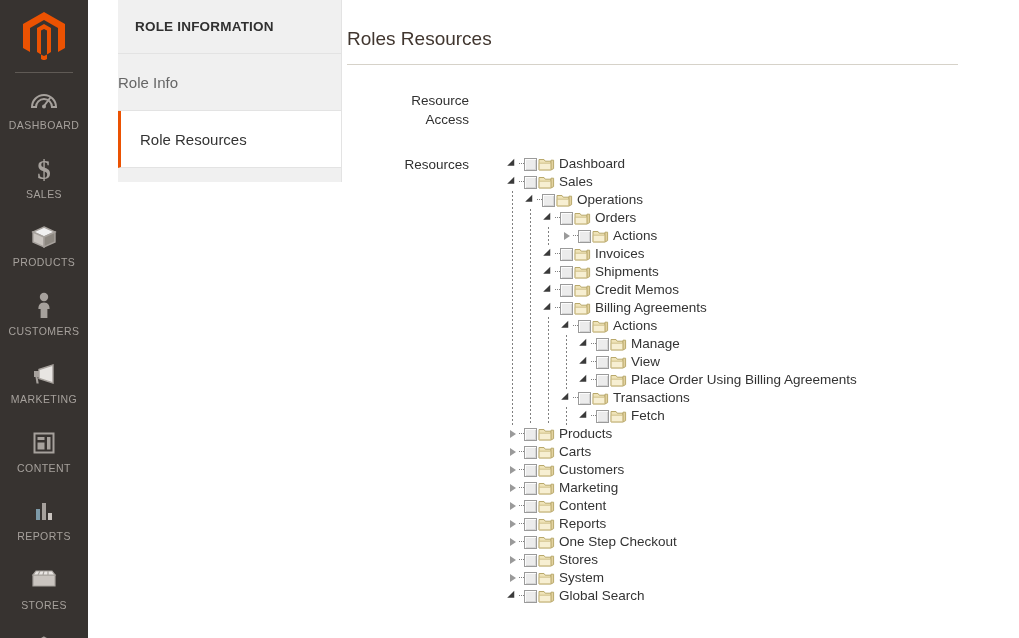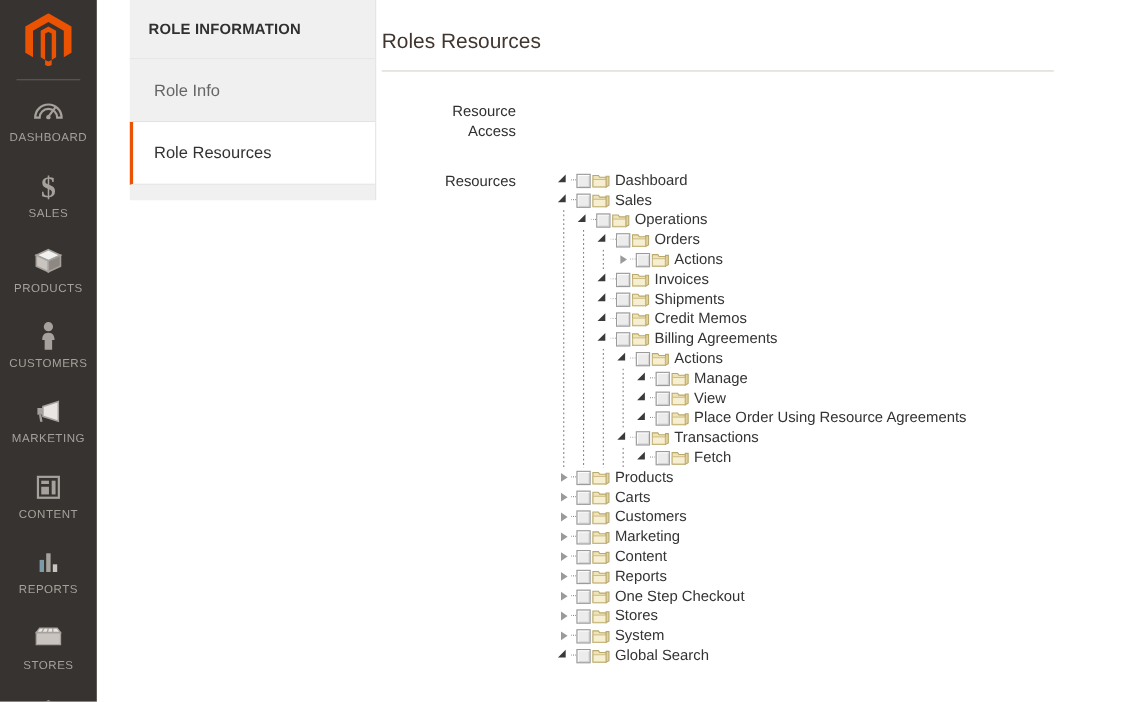--- a/index.html
+++ b/index.html
@@ -61,21 +61,20 @@
     font-size: 13.5px;
     font-weight: bold;
     color: #303030;
     letter-spacing: 0.2px;
     border-bottom: 1px solid #e3e3e3;
     background: #f0f0f0;
   }
   .panel-item {
     height: 57px;
     display: flex; align-items: center;
-    padding-left: 22px;
     font-size: 15px;
     color: #666666;
     background: #f0f0f0;
     border-bottom: 1px solid #e3e3e3;
     cursor: pointer;
     position: relative;
   }
   .panel-item.active {
     background: #ffffff;
     color: #333333;
@@ -555,21 +554,21 @@
                                   <span class="arrow-open"></span>
                                 </span>
                                 <span class="t-check"></span>
                                 <span class="t-folder">
                                   <svg width="17" height="15" viewBox="0 0 17 15">
                                     <path d="M1 2.5 L6 2.5 L7.2 4.2 L13 4.2 L13 13 L1 13 Z" fill="#efe3b8" stroke="#b9a96c" stroke-width="1"></path>
                                     <path d="M13 3.2 L15.6 3.2 L15.6 11.6 L13 13 Z" fill="#e3d2a0" stroke="#b9a96c" stroke-width="1"></path>
                                     <path d="M1.2 6.2 L12.8 6.2 L12.8 12.8 L1.2 12.8 Z" fill="#f7efd2" stroke="#c7b67c" stroke-width="0.8"></path>
                                   </svg>
                                 </span>
-                                <span class="t-label">Place Order Using Resource Agreements</span>
+                                <span class="t-label">Place Order Using Billing Agreements</span>
                               </div>
                             </li>
                           </ul>
                         </li>
                         <li class="tnode">
                           <div class="trow">
                             <span class="t-arrow">
                               <span class="arrow-open"></span>
                             </span>
                             <span class="t-check"></span>

